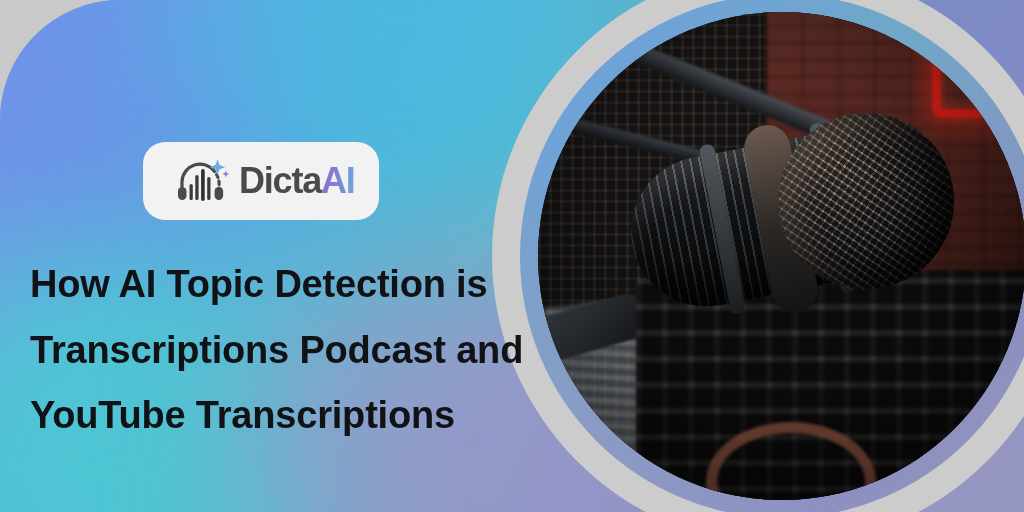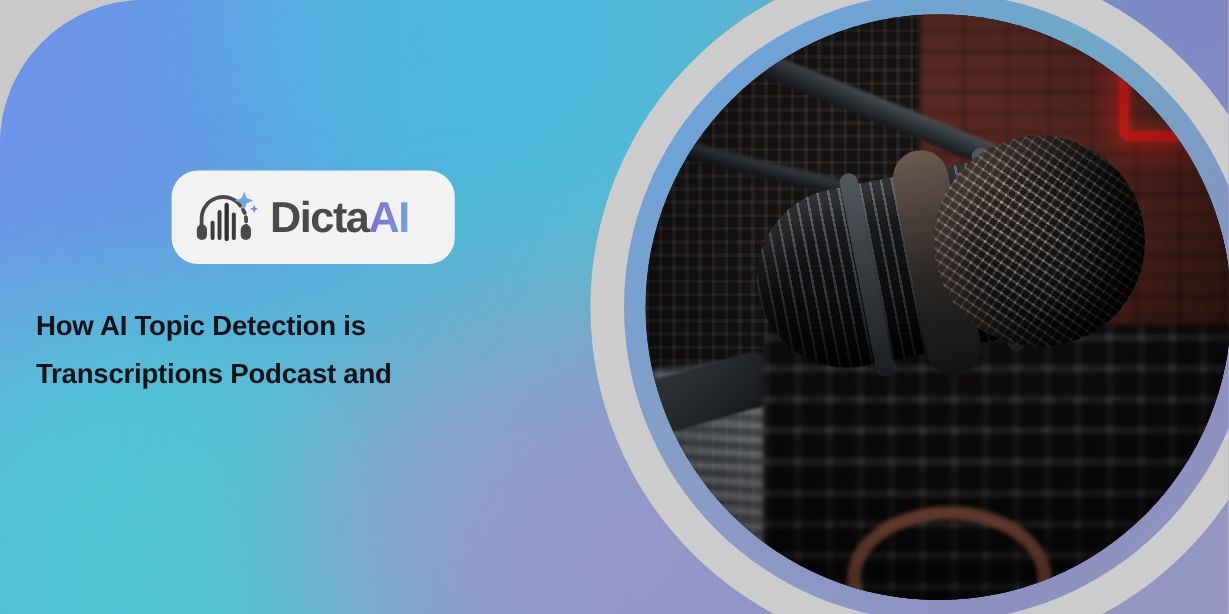--- a/index.html
+++ b/index.html
@@ -169,38 +169,38 @@
     background:radial-gradient(circle at 50% 45%, rgba(0,0,0,0) 42%, rgba(0,0,0,0.55) 100%);
   }
 
   
   .logo-pill{
     position:absolute; left:143px; top:142px;
     width:236px; height:78px;
     background:#f2f2f2;
     border-radius:22px;
     display:flex; align-items:center;
-    padding-left:18px; gap:8px;
+    padding-left:32px; gap:8px;
   }
   .logo-mark{ width:56px; height:52px; flex:0 0 auto; }
   .logo-word{
     font-size:36px; font-weight:700; letter-spacing:-1.2px;
     line-height:1; display:flex; align-items:baseline;
   }
   .logo-word .dicta{ color:#4a4a4a; }
   .logo-word .ai{
     background:linear-gradient(95deg,#8c6ed0 0%, #7b82d6 45%, #6fa7d8 100%);
     -webkit-background-clip:text; background-clip:text; color:transparent;
   }
 
   
   .headline{
     position:absolute; left:30px; top:252px;
     width:440px;
-    font-size:23px; font-weight:700; line-height:1.73;
+    font-size:38px; font-weight:700; line-height:1.73;
     color:#111215; letter-spacing:-0.2px;
   }
   .headline .l{ display:block; white-space:nowrap; }
 </style>
 </head>
 <body>
 
 <div class="banner">
 
   <div class="bloom blue"></div>
@@ -251,15 +251,16 @@
     </svg>
     <div class="logo-word">
       <span class="dicta">Dicta</span>
         <span class="ai">AI</span>
     </div>
   </div>
 
   <h1 class="headline">
     <span class="l">How AI Topic Detection is</span>
     <span class="l">Transcriptions Podcast and</span>
+    <span class="l">YouTube Transcriptions</span>
   </h1>
 
 </div>
 
 </body></html>

